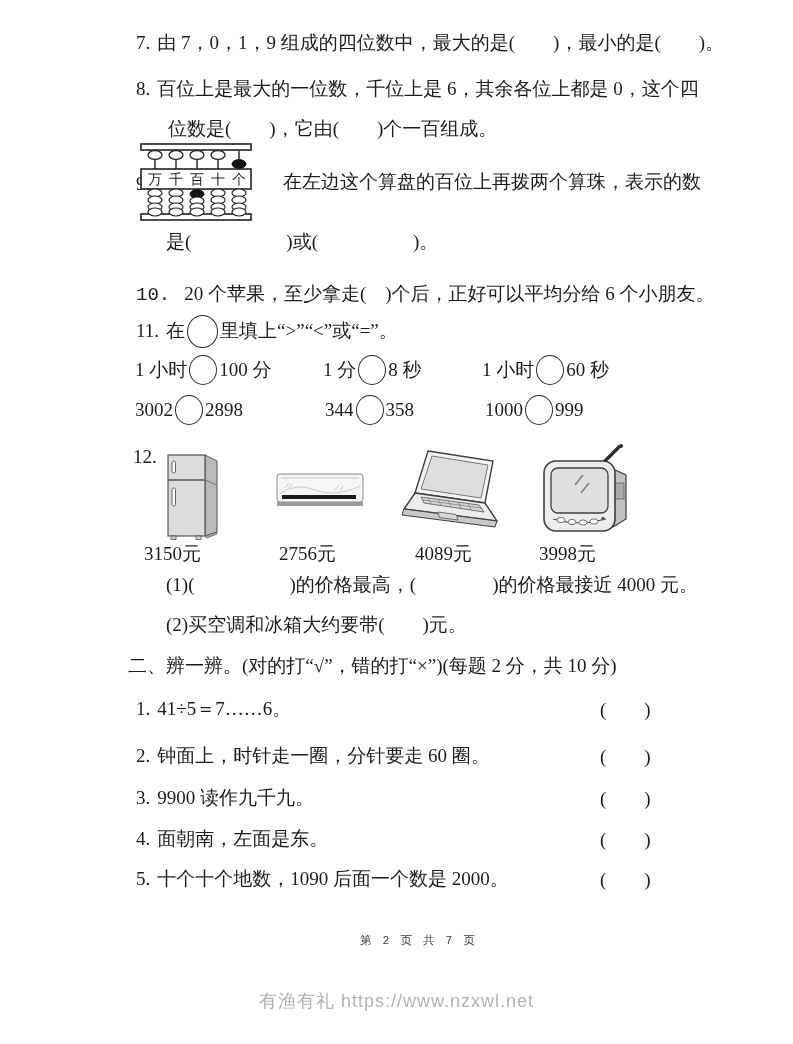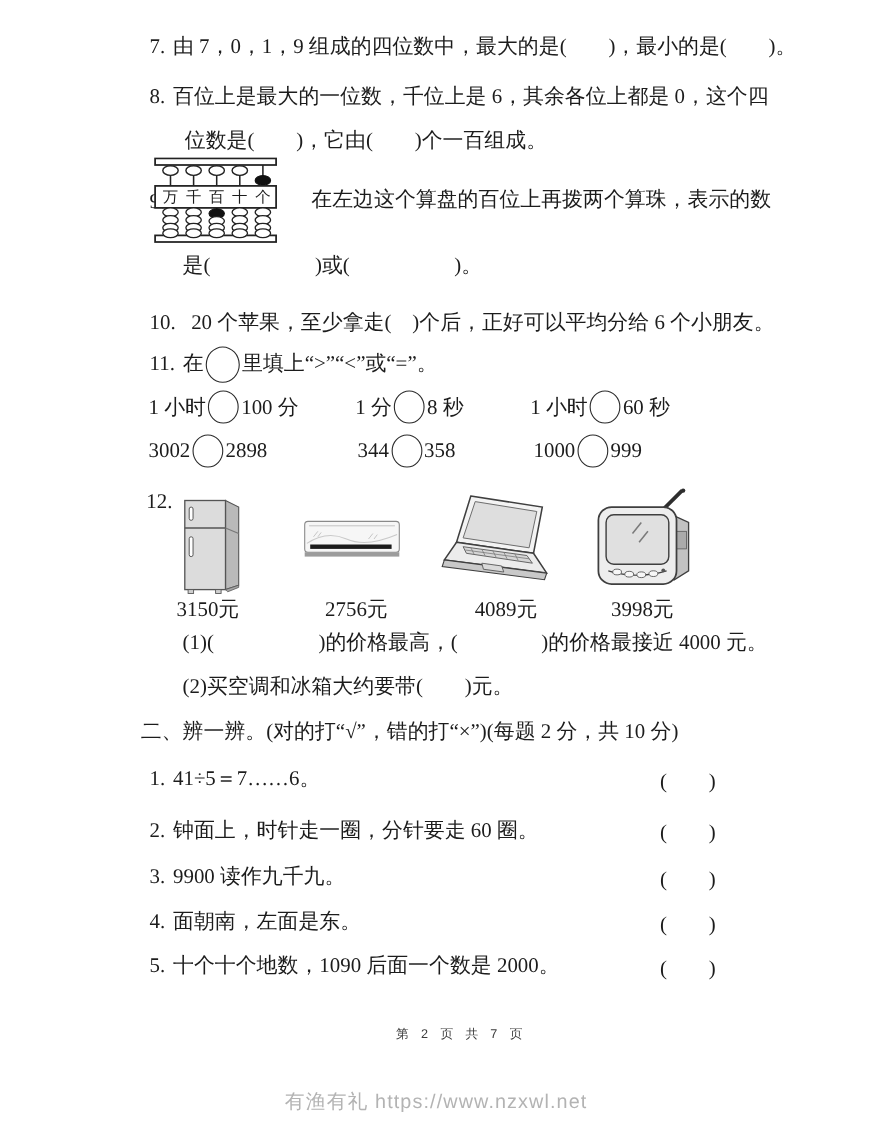--- a/index.html
+++ b/index.html
@@ -3,29 +3,29 @@
 <meta charset="utf-8">
 <style>
   html,body{margin:0;padding:0;background:#fff;}
   .page{
     position:relative;width:793px;height:1044px;background:#ffffff;
     font-family:"Liberation Serif","DejaVu Serif",serif;
     color:#1c1c1c;font-size:19px;overflow:hidden;
   }
   .ln{position:absolute;left:113px;white-space:nowrap;line-height:24px;margin-left:23px;}
   .qnum{margin-right:7px;}
-  .qnum.wide{margin-right:14px;}
+  .qnum.wide{margin-right:14px;font-family:Liberation Mono, monospace;}
   .flexln{display:flex;align-items:center;}
   .circle{
     display:inline-block;width:28px;height:30px;border:1.6px solid #2a2a2a;
     border-radius:50%;margin:0 2px;flex:0 0 auto;box-sizing:border-box;
   }
   .cmp-cell{position:absolute;display:flex;align-items:center;white-space:nowrap;height:36px;text-align:center;}
   .fig{position:absolute;}
-  .price{position:absolute;width:90px;text-align:center;white-space:nowrap;}
+  .price{position:absolute;width:90px;white-space:nowrap;}
   .bracket{position:absolute;left:600px;white-space:nowrap;}
   .footer{
     position:absolute;left:0;top:933px;width:793px;text-align:center;
     font-size:11.5px;color:#3d3d3d;letter-spacing:4px;
     font-family:"Liberation Sans","DejaVu Sans",sans-serif;
     padding-left:23px;
   }
   .watermark{
     position:absolute;left:0;top:989px;width:793px;text-align:center;
     font-size:18px;color:#b3b3b3;letter-spacing:1px;

